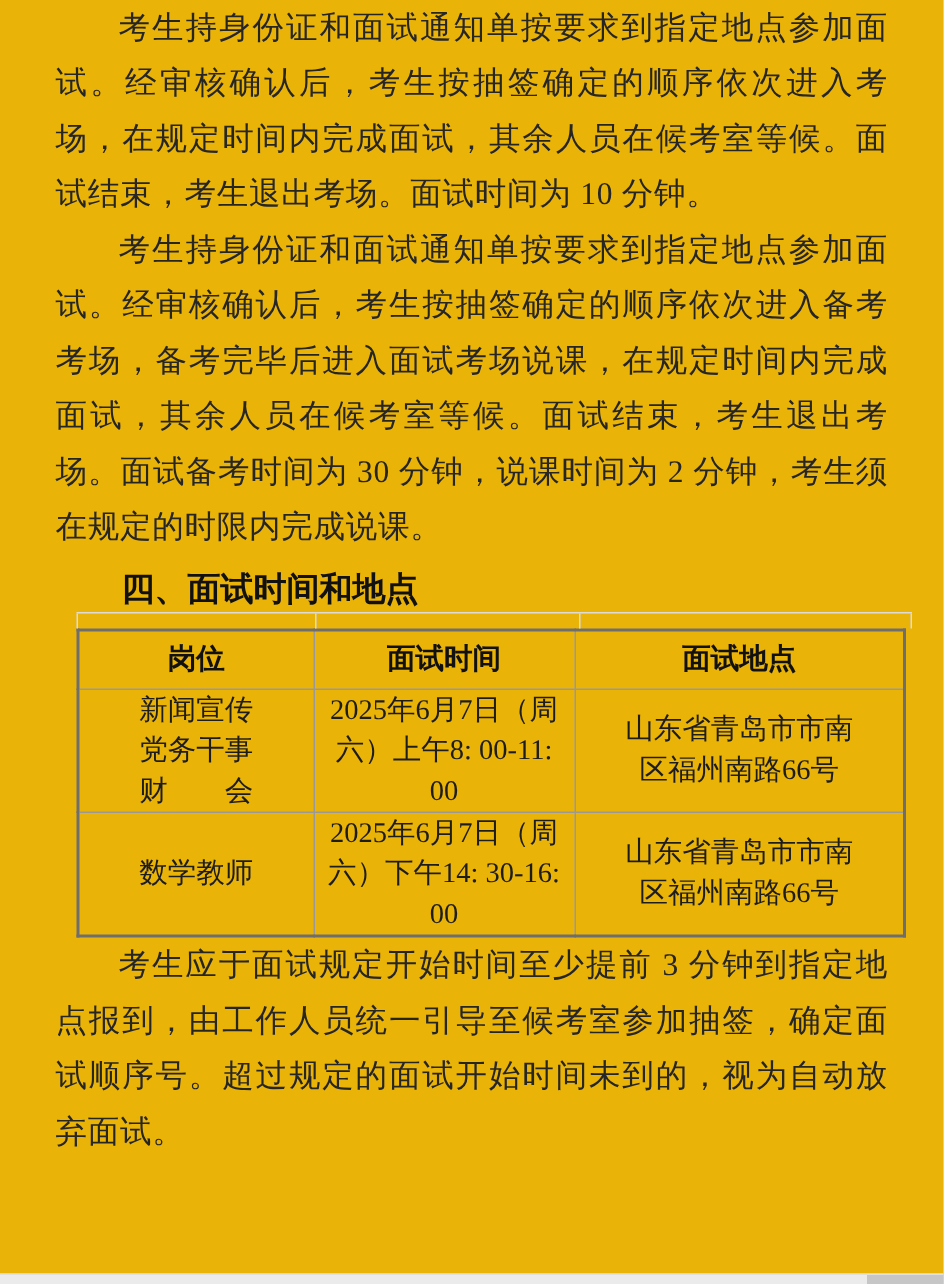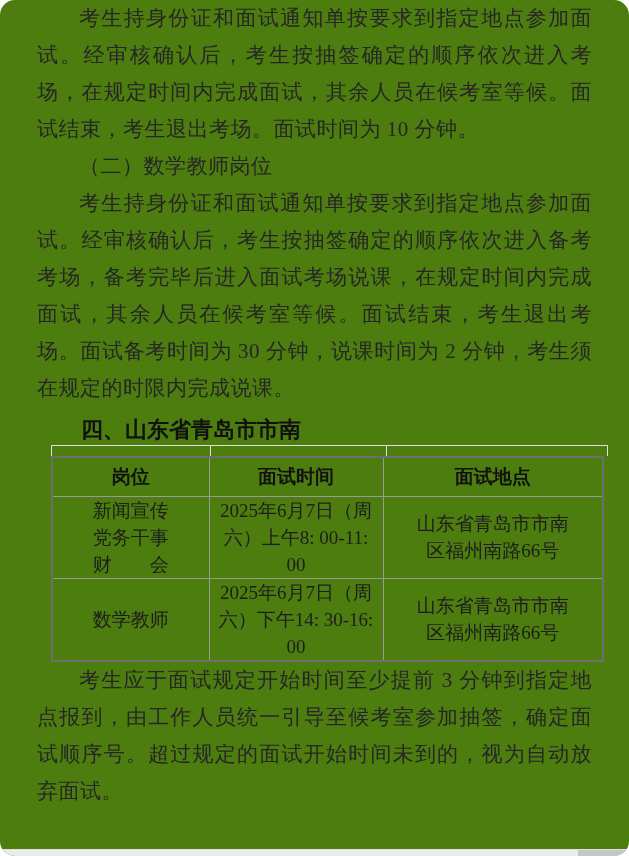--- a/index.html
+++ b/index.html
@@ -1,21 +1,21 @@
 <!DOCTYPE html>
 <html><head>
 <meta charset="utf-8">
 <style>
   html, body { margin:0; padding:0; background:#ffffff; }
   body {
     width:629px; height:856px; overflow:hidden; position:relative;
     font-family:"Liberation Serif","DejaVu Serif",serif;
     color:#262626;
   }
-  .page { position:relative; width:629px; height:856px; background:#4d7c0f; overflow:hidden;border-radius:15px; }
+  .page { position:relative; width:629px; height:856px; background:#eab308; overflow:hidden; }
   .content { padding:0 37px 0 37px; }
 
   p.body-para {
     margin:0; font-size:21px; line-height:37px;
     text-align:justify; text-justify:inter-character;
     text-indent:2em; letter-spacing:0.5px;
   }
   p.single-line { text-align:left; }
 
   .section-heading {
@@ -62,26 +62,25 @@
   }
 </style>
 </head>
 <body>
 
 <div class="page">
   <div class="content">
 
     <p class="body-para">考生持身份证和面试通知单按要求到指定地点参加面试。经审核确认后，考生按抽签确定的顺序依次进入考场，在规定时间内完成面试，其余人员在候考室等候。面试结束，考生退出考场。面试时间为 10 分钟。</p>
 
-    <p class="body-para single-line">（二）数学教师岗位</p>
 
 
     <p class="body-para">考生持身份证和面试通知单按要求到指定地点参加面试。经审核确认后，考生按抽签确定的顺序依次进入备考考场，备考完毕后进入面试考场说课，在规定时间内完成面试，其余人员在候考室等候。面试结束，考生退出考场。面试备考时间为 30 分钟，说课时间为 2 分钟，考生须在规定的时限内完成说课。</p>
 
-    <h2 class="section-heading">四、山东省青岛市市南</h2>
+    <h2 class="section-heading">四、面试时间和地点</h2>
 
     <div class="grid-artifact">
       <span class="vline" style="left:0;"></span>
       <span class="vline" style="left:159px;"></span>
       <span class="vline" style="left:335px;"></span>
       <span class="vline" style="left:556px;"></span>
     </div>
 
     <table class="interview-table">
       <colgroup>

